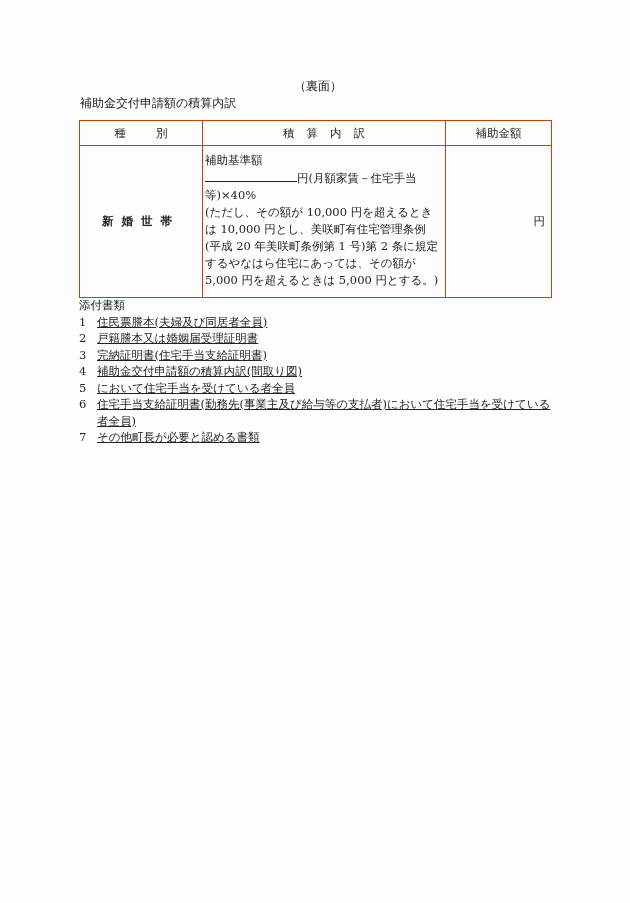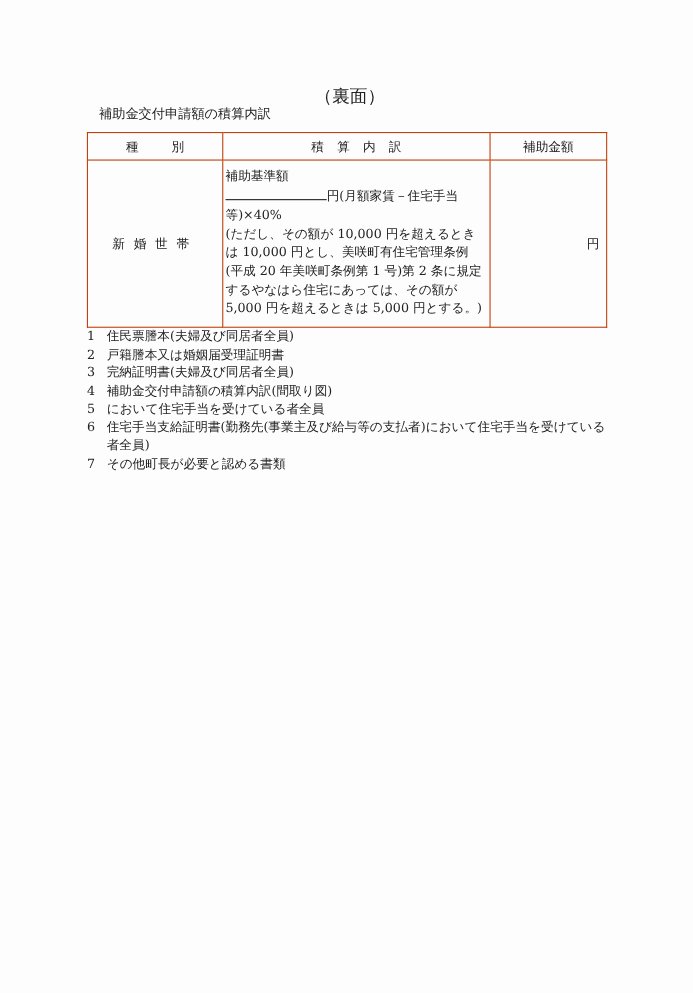--- a/index.html
+++ b/index.html
@@ -1,35 +1,35 @@
 <!DOCTYPE html>
 <html><head>
 <meta charset="utf-8">
 <style>
   html, body { margin: 0; padding: 0; background: #fdfdfd; }
   body { width: 630px; height: 903px; position: relative; overflow: hidden;
          font-family: "DejaVu Serif", "Liberation Serif", serif; color: #222; }
   .page-label { position: absolute; top: 78px; left: 0; width: 630px; text-align: center;
-                font-size: 16px; padding-left: 0; }
+                font-size: 12px; padding-left: 0; }
   .page-label span { position: relative; left: 3px; }
-  .section-title { position: absolute; top: 95px; left: 90px; font-size: 12px; font-family: Liberation Serif, serif; }
+  .section-title { position: absolute; top: 95px; left: 80px; font-size: 12px; font-family: Liberation Serif, serif; }
   table.calc { position: absolute; top: 120px; left: 79px; width: 473px;
                border-collapse: collapse; font-size: 11.5px; }
   table.calc th, table.calc td { border: 1px solid #c2410c; }
   table.calc th { height: 24px; font-weight: normal; text-align: center; padding: 0; }
   .col-type { width: 92px; }
   .col-amount { width: 105px; }
-  .type-cell { text-align: center; vertical-align: middle; letter-spacing: 8px; }
+  .type-cell { text-align: center; vertical-align: middle; letter-spacing: 8px; font-weight: bold; }
   .detail-cell { padding: 6px 4px 8px 2px; line-height: 17px; vertical-align: top; font-size: 11.5px; }
   .amount-cell { text-align: right; vertical-align: middle; padding-right: 6px; }
   .blank-line { display: inline-block; width: 92px; border-bottom: 1px solid #222; height: 12px; vertical-align: baseline; }
   .attach { position: absolute; top: 297px; left: 79px; width: 480px; font-size: 11.5px; line-height: 16.5px; }
   .attach-item { display: flex; }
   .attach-num { width: 18px; flex: none; }
-  .attach-text { flex: 1; }
+  .attach-text { flex: 1; text-decoration: underline; }
   .hdr-spaced-1 { letter-spacing: 30px; padding-left: 30px !important; }
   .hdr-spaced-2 { letter-spacing: 12px; padding-left: 12px !important; font-family: Liberation Mono, monospace; }
 </style>
 </head>
 <body>
 
 <div class="page-label"><span>（裏面）</span></div>
 
 <div class="section-title">補助金交付申請額の積算内訳</div>
 
@@ -48,31 +48,32 @@
         <div>補助基準額</div>
         <div><span class="blank-line"></span><span>円(月額家賃－住宅手当等)×40%</span></div>
         <div>(ただし、その額が 10,000 円を超えるときは 10,000 円とし、美咲町有住宅管理条例(平成 20 年美咲町条例第 1 号)第 2 条に規定するやなはら住宅にあっては、その額が 5,000 円を超えるときは 5,000 円とする。)</div>
       </td>
       <td class="amount-cell"><span>円</span></td>
     </tr>
   </tbody>
 </table>
 
 <div class="attach">
+  <div>添付書類</div>
   <div class="attach-item">
       <span class="attach-num">1</span>
       <span class="attach-text">住民票謄本(夫婦及び同居者全員)</span>
     </div>
   <div class="attach-item">
       <span class="attach-num">2</span>
       <span class="attach-text">戸籍謄本又は婚姻届受理証明書</span>
     </div>
   <div class="attach-item">
       <span class="attach-num">3</span>
-      <span class="attach-text">完納証明書(夫婦及び同居者全員)</span>
+      <span class="attach-text">完納証明書(住宅手当支給証明書)</span>
     </div>
   <div class="attach-item">
       <span class="attach-num">4</span>
       <span class="attach-text">補助金交付申請額の積算内訳(間取り図)</span>
     </div>
   <div class="attach-item">
       <span class="attach-num">5</span>
       <span class="attach-text">において住宅手当を受けている者全員</span>
     </div>
   <div class="attach-item">

